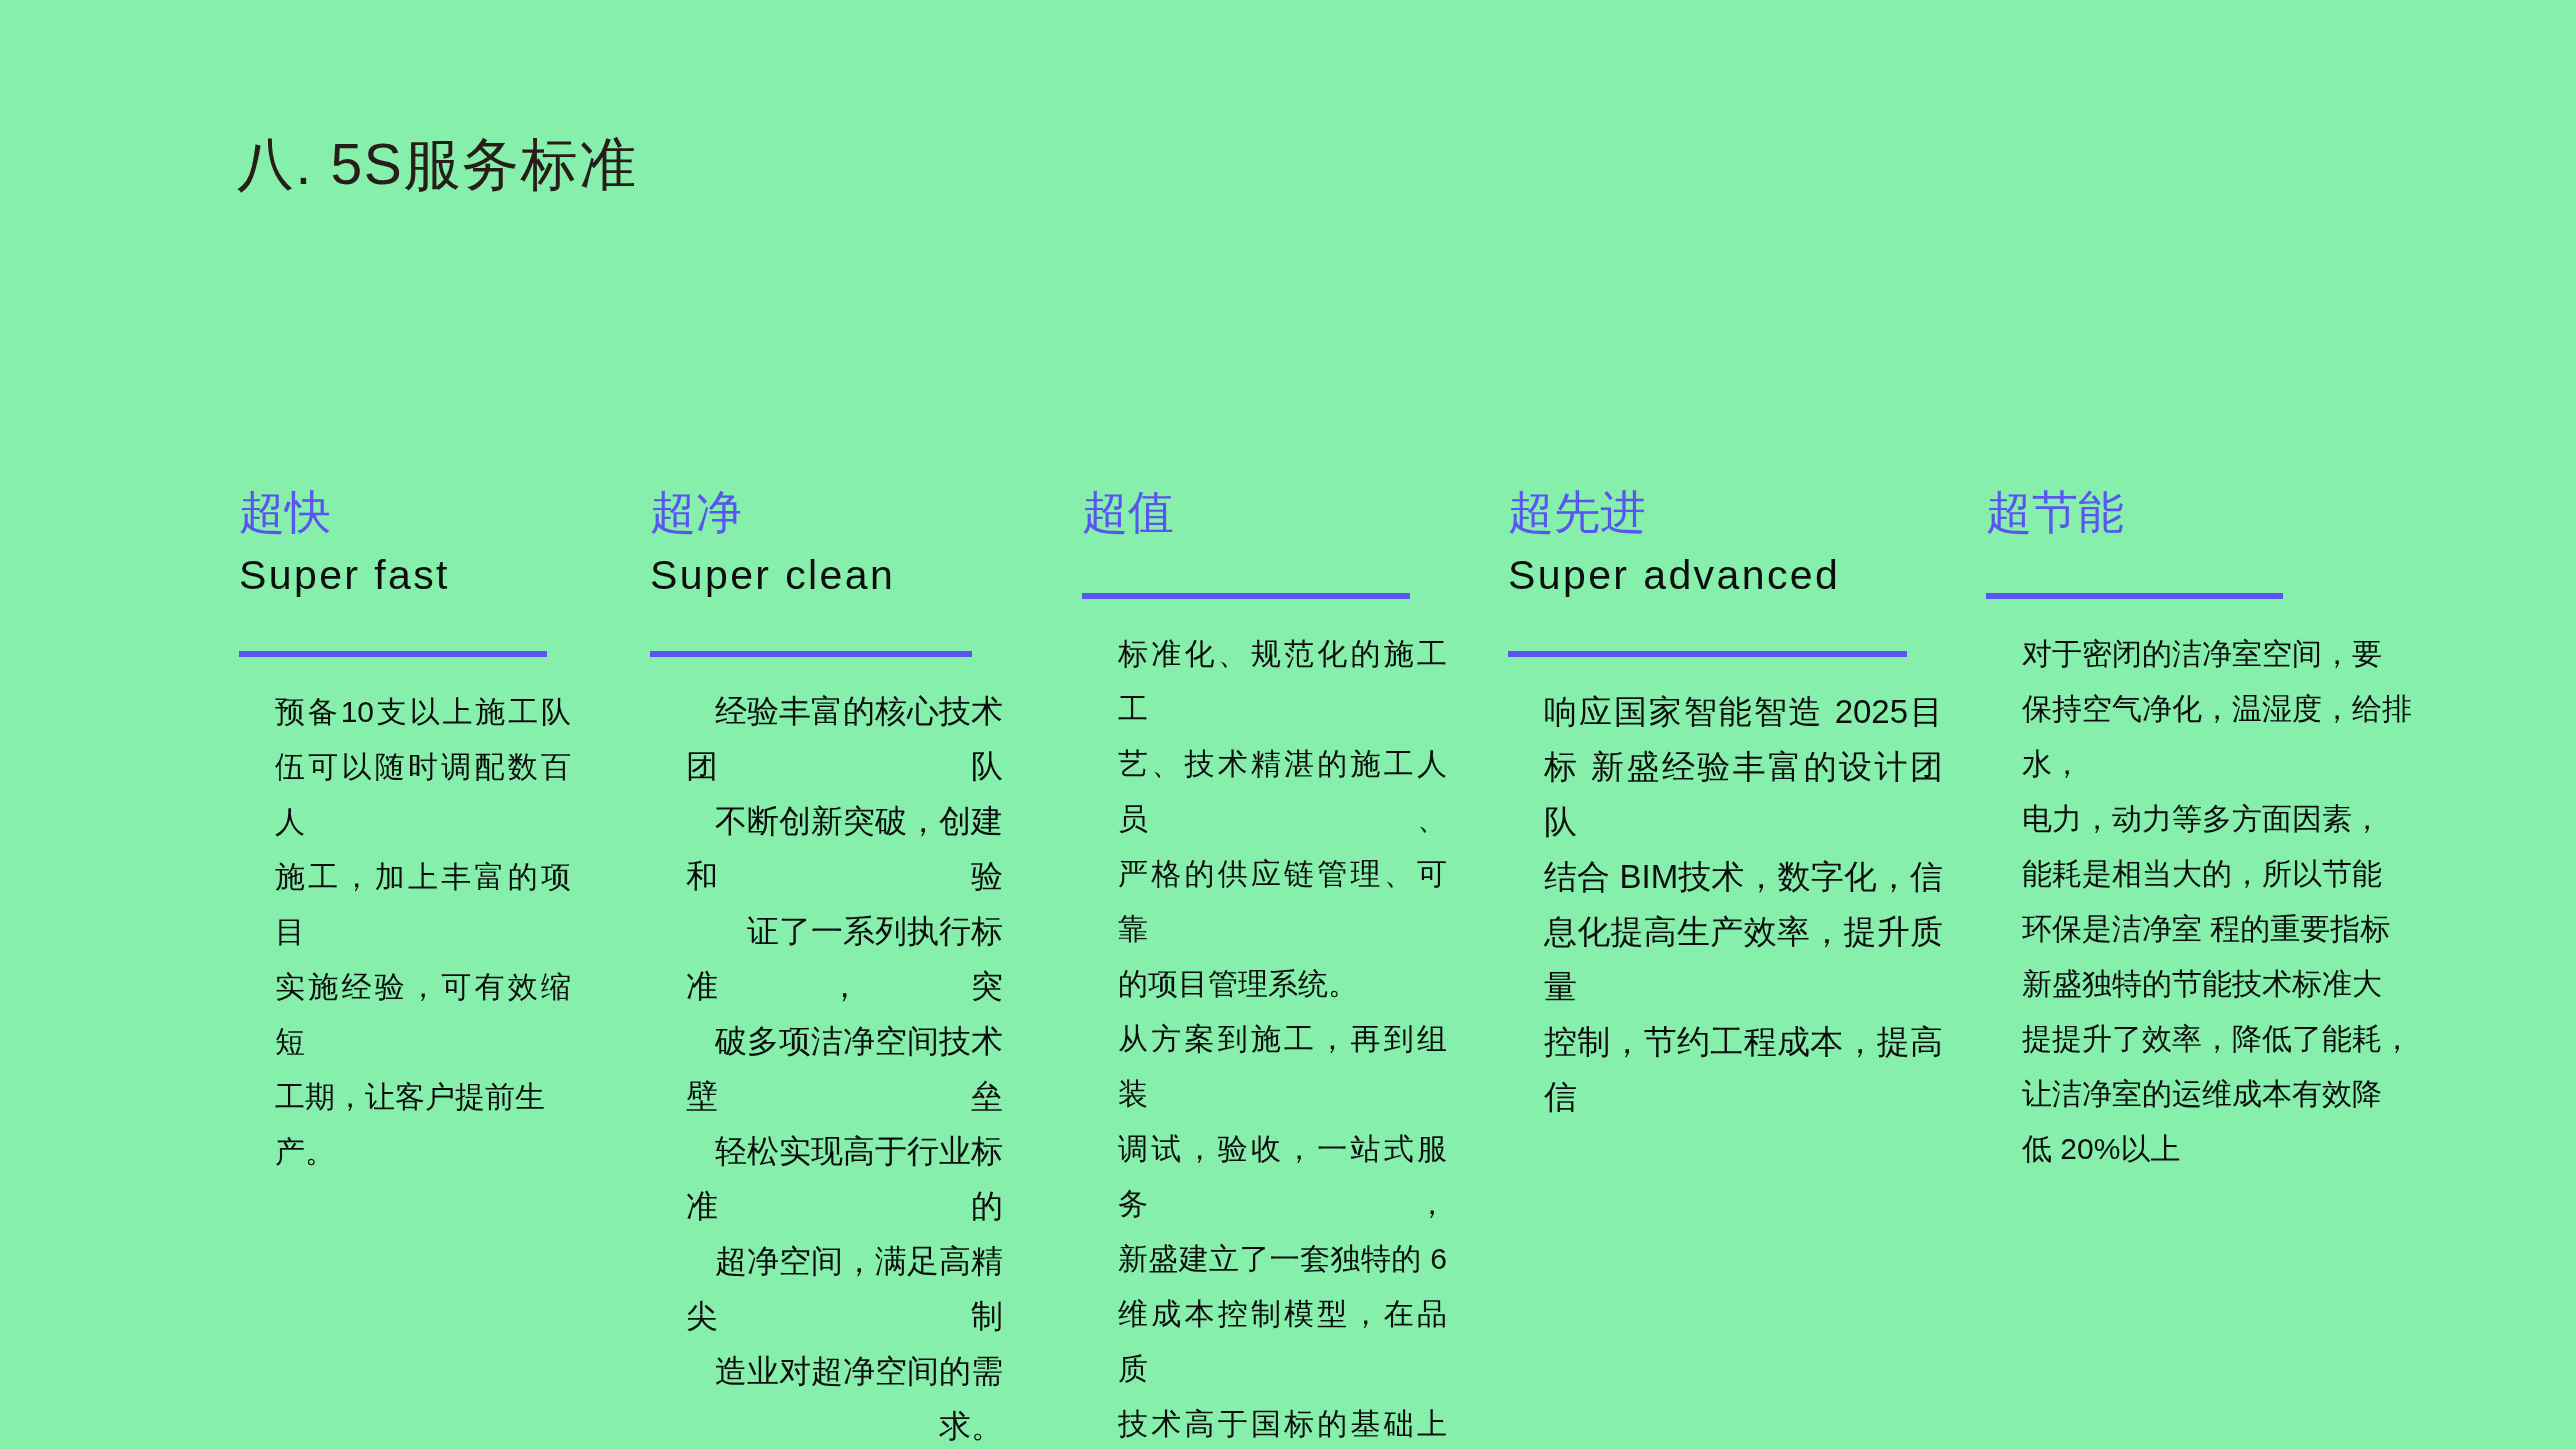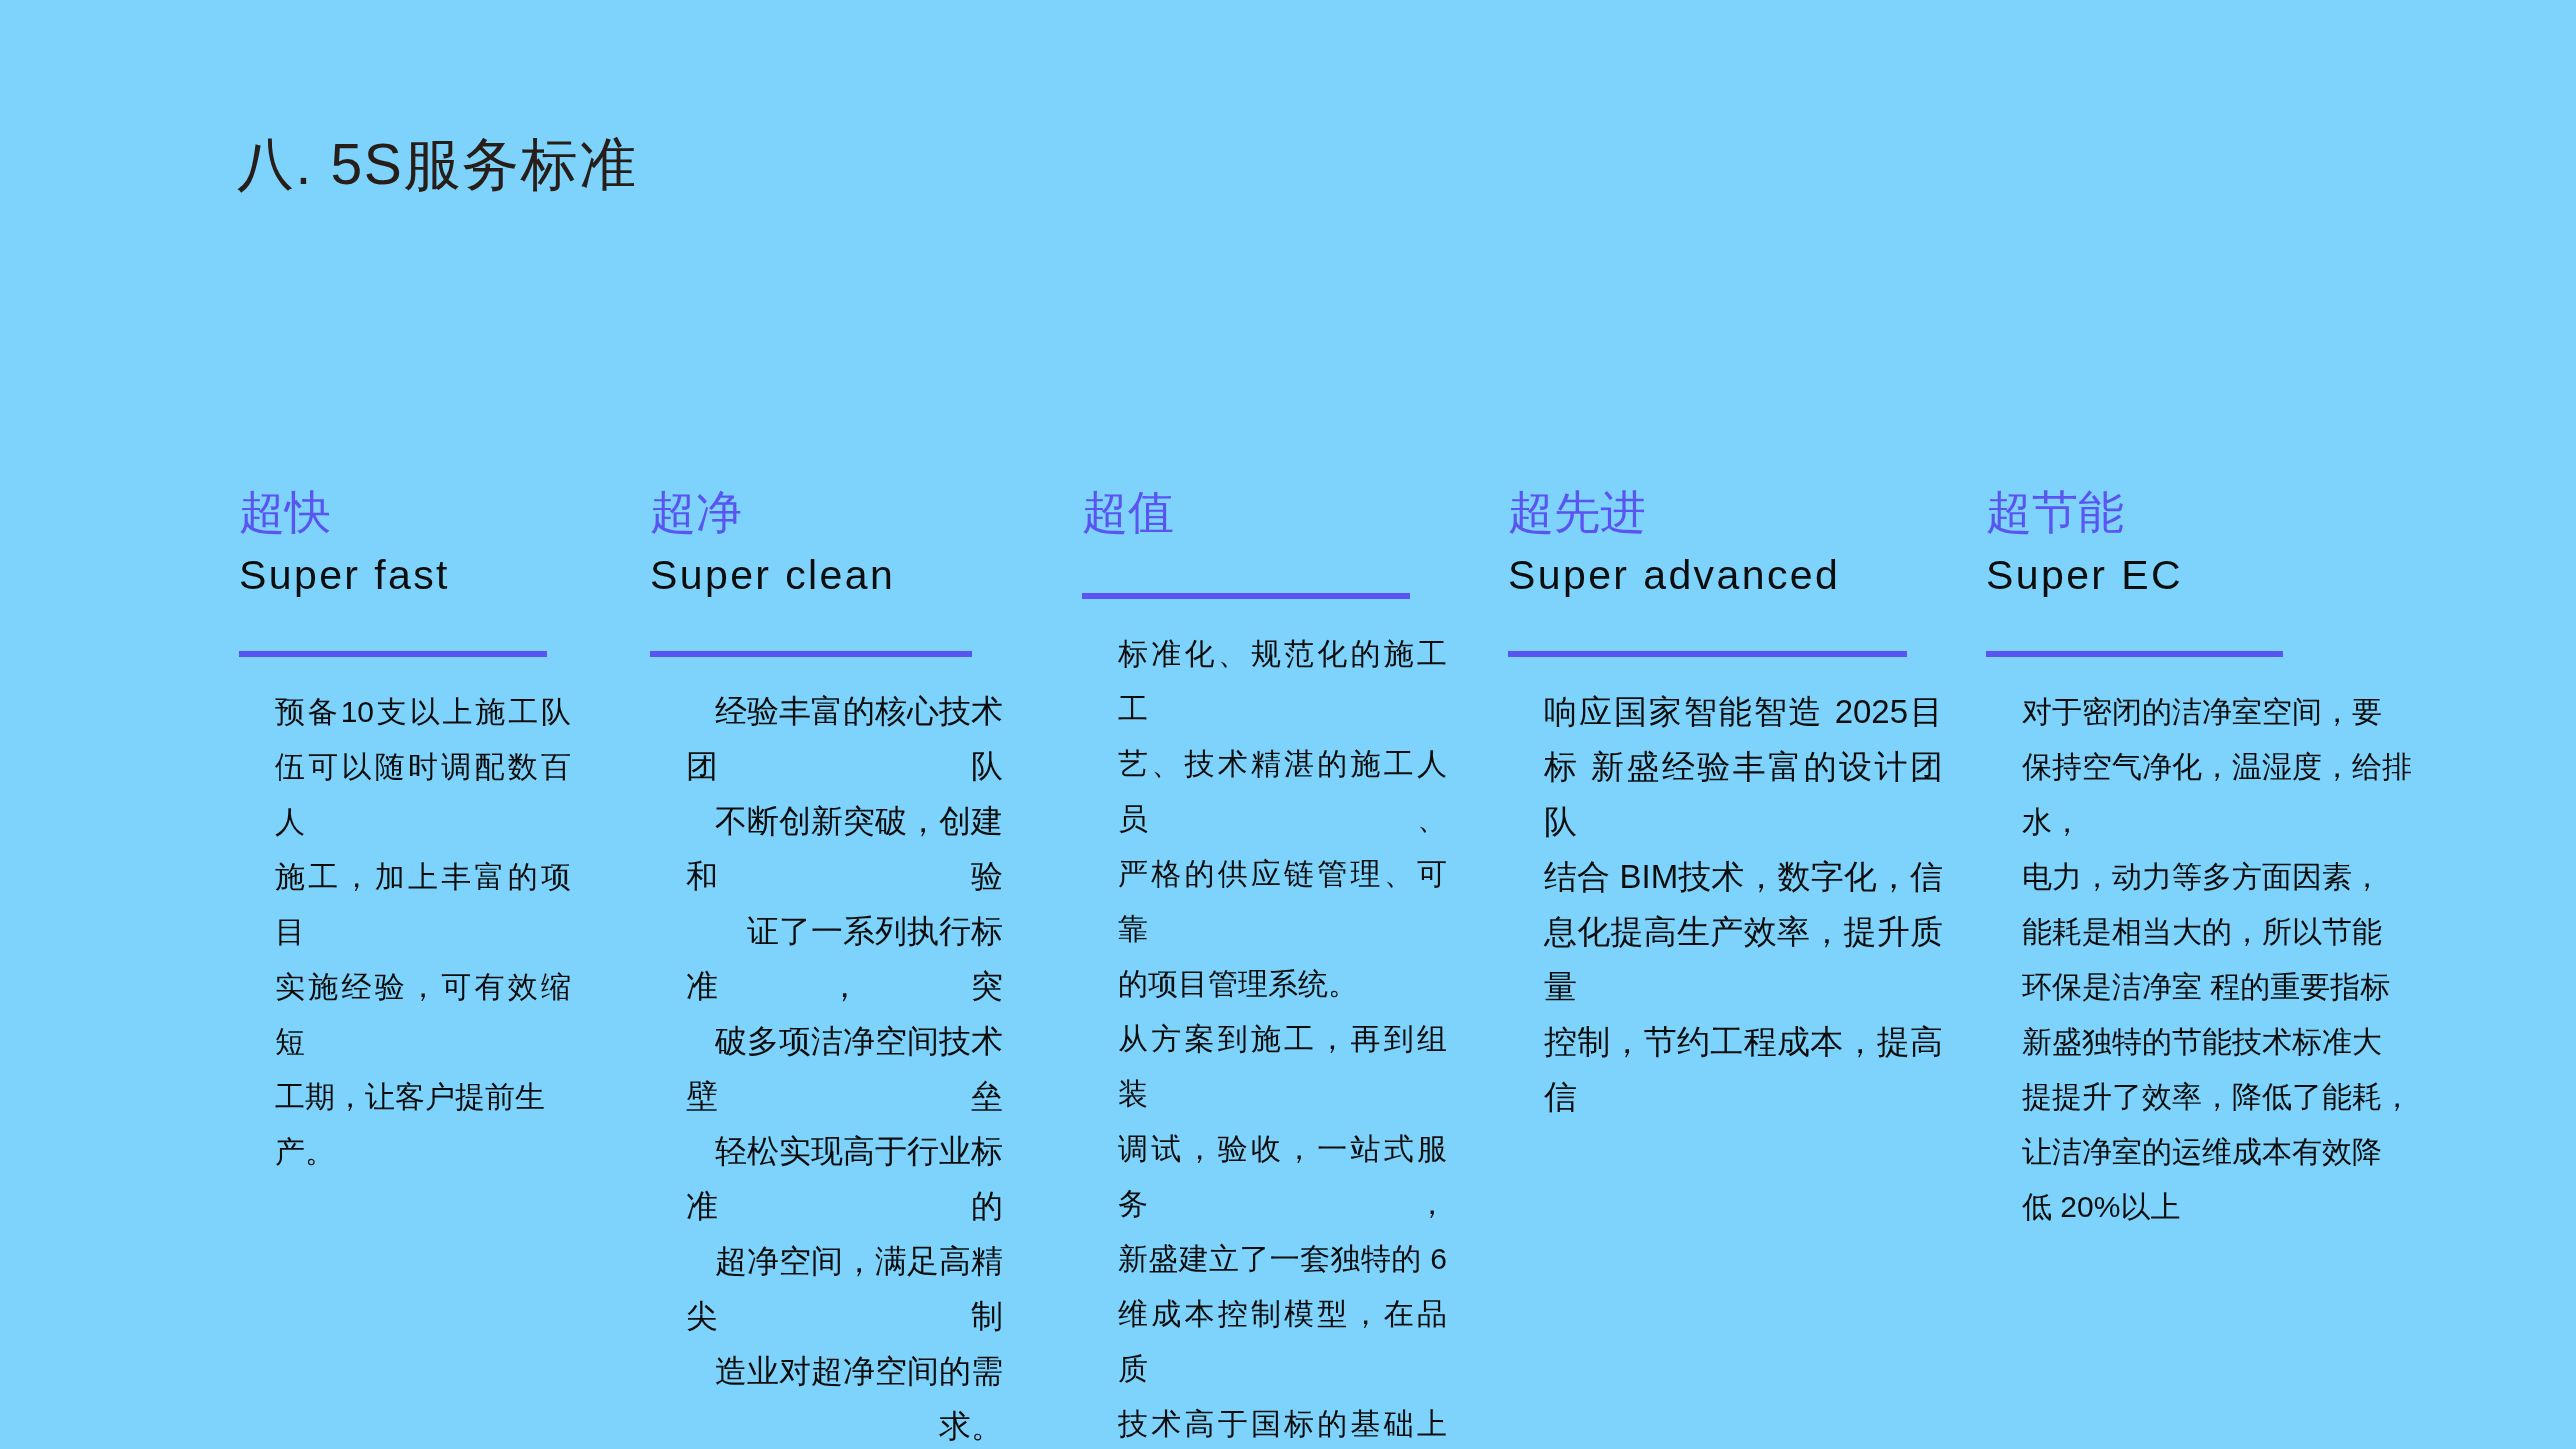--- a/index.html
+++ b/index.html
@@ -10,21 +10,21 @@
   body {
     position: relative;
     width: 2576px;
     height: 1450px;
     overflow: hidden;
     font-family: "Liberation Sans", sans-serif;
   }
   .slide {
     position: absolute;
     inset: 0;
-    background: #7dd3fc;
+    background: #86efac;
   }
   .page-title {
     position: absolute;
     left: 237px;
     top: 130px;
     font-size: 57px;
     line-height: 68px;
     letter-spacing: 1.6px;
     color: var(--ink_title, #281e19);
     font-weight: 400;
@@ -157,21 +157,20 @@
 标 新盛经验丰富的设计团队
 结合 BIM技术，数字化，信
 息化提高生产效率，提升质量
 控制，节约工程成本，提高信</div>
 
     </div>
   </div>
 
   <div class="col col-5">
     <div class="zh">超节能</div>
-    <div class="en">Super EC</div>
     <div class="rule"></div>
     <div class="body-wrap">
       <div class="para">对于密闭的洁净室空间，要
 保持空气净化，温湿度，给排水，
 电力，动力等多方面因素，
 能耗是相当大的，所以节能
 环保是洁净室 程的重要指标
 新盛独特的节能技术标准大
 提提升了效率，降低了能耗，
 让洁净室的运维成本有效降

